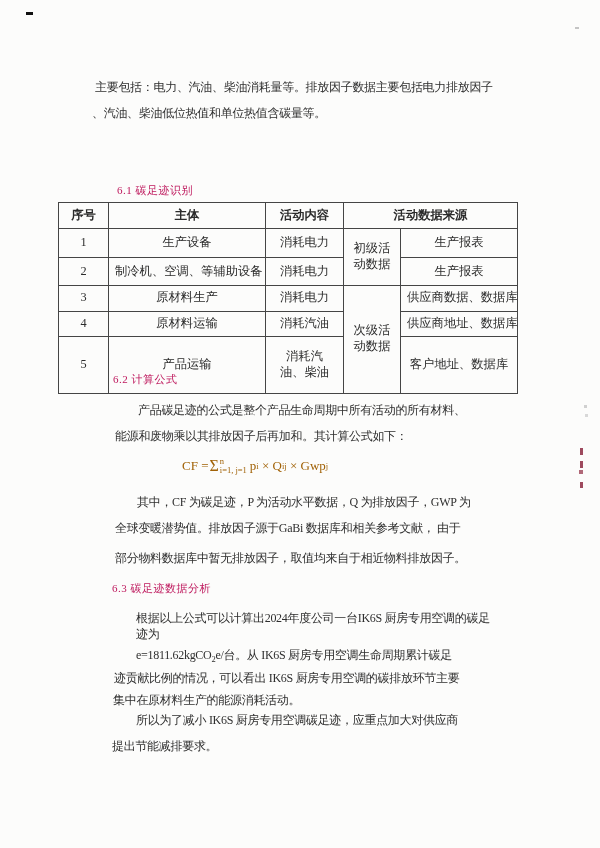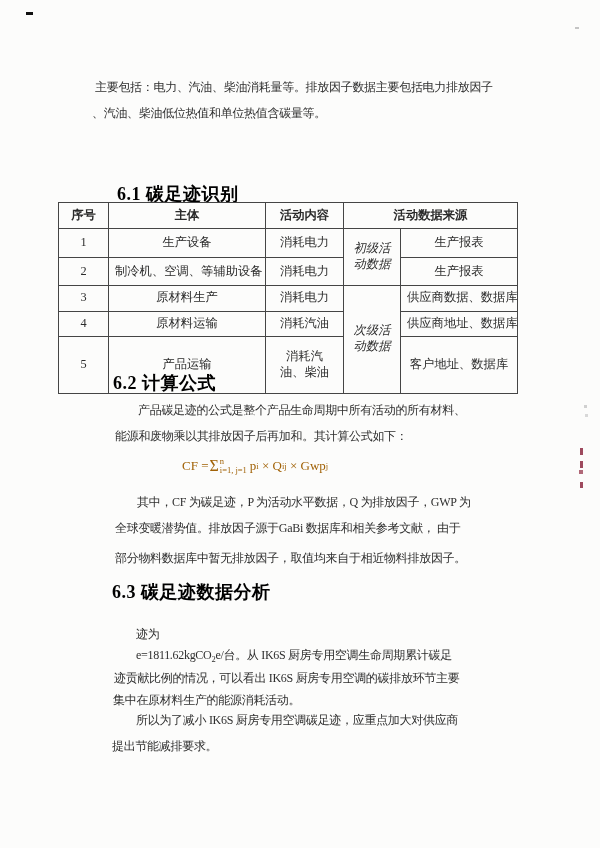--- a/index.html
+++ b/index.html
@@ -23,45 +23,45 @@
     color: #2e2e2e;
     line-height: 1.3;
   }
   .h-main {
     font-size: 18px;
     font-weight: bold;
     letter-spacing: 3px;
     color: #1e1e1e;
   }
   .h-sub {
-    font-size: 18px;
-    font-weight: bold;
+    font-size: 11px;
+    font-weight: normal;
     letter-spacing: 0.5px;
-    color: #000000;
+    color: #be185d;
   }
   table.carbon {
     position: absolute; left: 58px; top: 202px;
     width: 459px;
     border-collapse: collapse;
     table-layout: fixed;
   }
   table.carbon td {
     border: 1.4px solid #454545;
     text-align: center;
     vertical-align: middle;
     font-size: 12.3px;
     letter-spacing: 0;
     color: #2b2b2b;
     padding: 0 6px;
     line-height: 1.3;
     overflow: hidden;
   }
   table.carbon tr.hdr td { font-weight: bold; }
   table.carbon td.nowrap { white-space: nowrap; }
-  table.carbon td.group { padding: 12px 6px; font-style: italic; }
+  table.carbon td.group { padding: 12px 6px; }
   table.carbon td.activity { padding: 12px 8px; }
   .formula {
     font-size: 13px;
     letter-spacing: 0;
     color: #a16207;
     display: flex;
     align-items: center;
   }
   .formula sub { font-size: 8.5px; }
   .sigma { font-size: 16px; margin: 0 1px; }
@@ -166,20 +166,21 @@
     <span style="white-space:pre;"> × </span>
     <span>Gwp</span>
       <sub>j</sub>
   </div>
 
   <div class="line" style="left:137px; top:495px;">其中，CF 为碳足迹，P 为活动水平数据，Q 为排放因子，GWP 为</div>
   <div class="line" style="left:115px; top:521px;">全球变暖潜势值。排放因子源于GaBi 数据库和相关参考文献， 由于</div>
   <div class="line" style="left:115px; top:551px;">部分物料数据库中暂无排放因子，取值均来自于相近物料排放因子。</div>
 
   <div class="line h-sub" style="left:112px; top:581px;">6.3 碳足迹数据分析</div>
+  <div class="line" style="left:136px; top:611px;">根据以上公式可以计算出2024年度公司一台IK6S 厨房专用空调的碳足</div>
   <div class="line" style="left:136px; top:627px;">迹为</div>
 
   <div class="line" style="left:136px; top:648px;">
     <span>e=1811.62kgCO</span><sub>2</sub><span>e/台。从 IK6S 厨房专用空调生命周期累计碳足</span>
   </div>
   <div class="line" style="left:114px; top:671px;">迹贡献比例的情况，可以看出 IK6S 厨房专用空调的碳排放环节主要</div>
   <div class="line" style="left:113px; top:693px;">集中在原材料生产的能源消耗活动。</div>
 
   <div class="line" style="left:136px; top:713px;">所以为了减小 IK6S 厨房专用空调碳足迹，应重点加大对供应商</div>
   <div class="line" style="left:112px; top:739px;">提出节能减排要求。</div>

